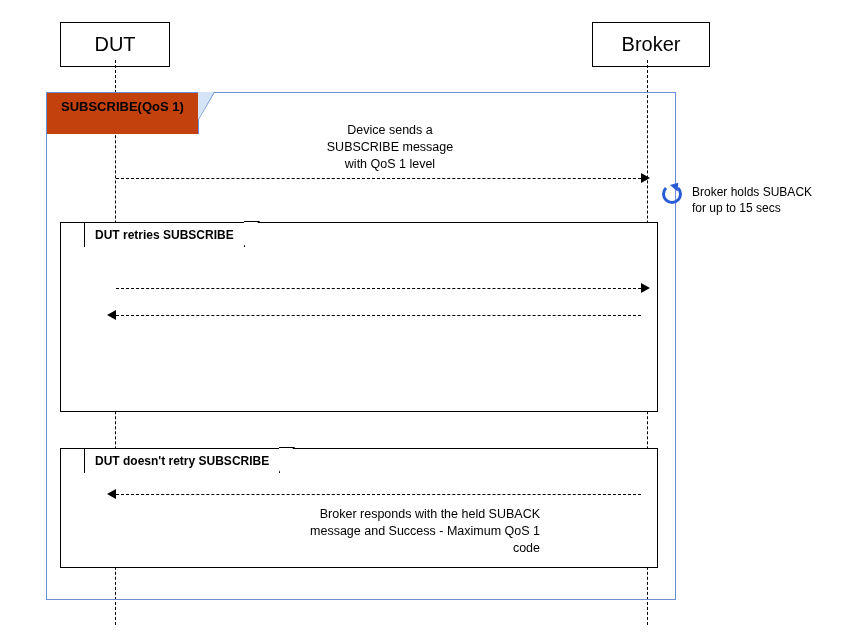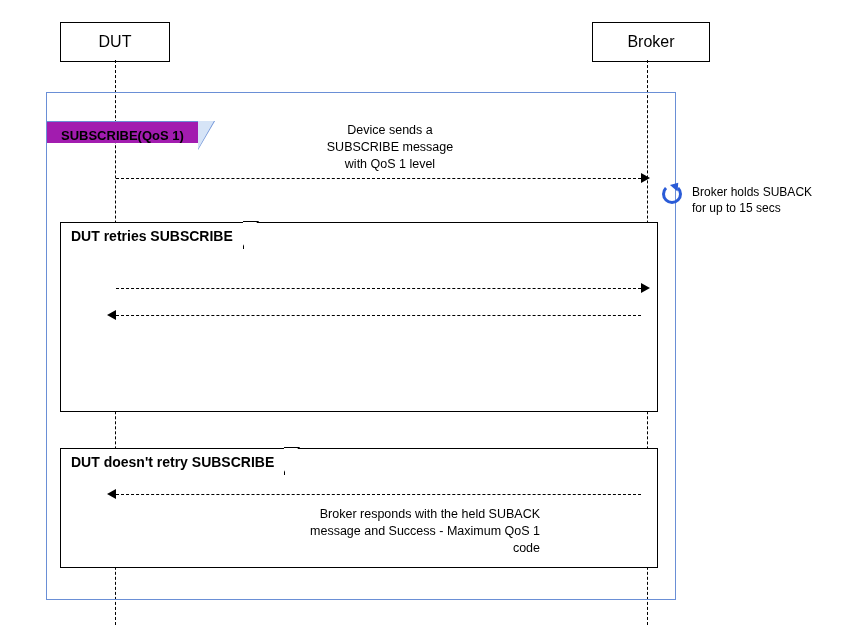--- a/index.html
+++ b/index.html
@@ -15,43 +15,42 @@
   .canvas {
     position: relative;
     width: 857px;
     height: 635px;
   }
   .actor-box {
     position: absolute;
     border: 1.5px solid #000;
     background: #fff;
     text-align: center;
-    font-size: 16px;
+    font-size: 20px;
     padding: 10px 0;
     font-weight: 400;
   }
   .lifeline {
     position: absolute;
     border-left: 1.5px dashed #000;
     width: 0;
   }
   .outer-frame {
     position: absolute;
     border: 1.2px solid #6a8fd6;
     background: rgba(255,255,255,0);
   }
   .outer-frame-tab {
     position: absolute;
-    background: #a21caf;
+    background: #c2410c;
     border: 1.2px solid #6a8fd6;
     font-weight: bold;
     font-size: 13px;
-    padding: 6px 14px 0 14px;
+    padding: 6px 14px 20px 14px;
     border-bottom: none;
-    margin-top: 29px;
   }
   .outer-frame-tab::after {
     content: "";
     position: absolute;
     right: -16px;
     top: -1px;
     width: 0; height: 0;
     border-top: 28px solid #d6e4f7;
     border-right: 16px solid transparent;
   }
@@ -68,24 +67,25 @@
   .inner-frame {
     position: absolute;
     border: 1.5px solid #000;
     background: #fff;
   }
   .inner-frame-tab {
     position: absolute;
     background: #fff;
     border: 1.5px solid #000;
     font-weight: bold;
-    font-size: 14px;
+    font-size: 12px;
     padding: 5px 10px;
     border-bottom: none;
     white-space: nowrap;
+    margin-left: 24px;
   }
   .inner-frame-tab::after {
     content: "";
     position: absolute;
     right: -14px;
     top: -1px;
     width: 0; height: 0;
     border-top: 24px solid #fff;
     border-right: 14px solid transparent;
   }

